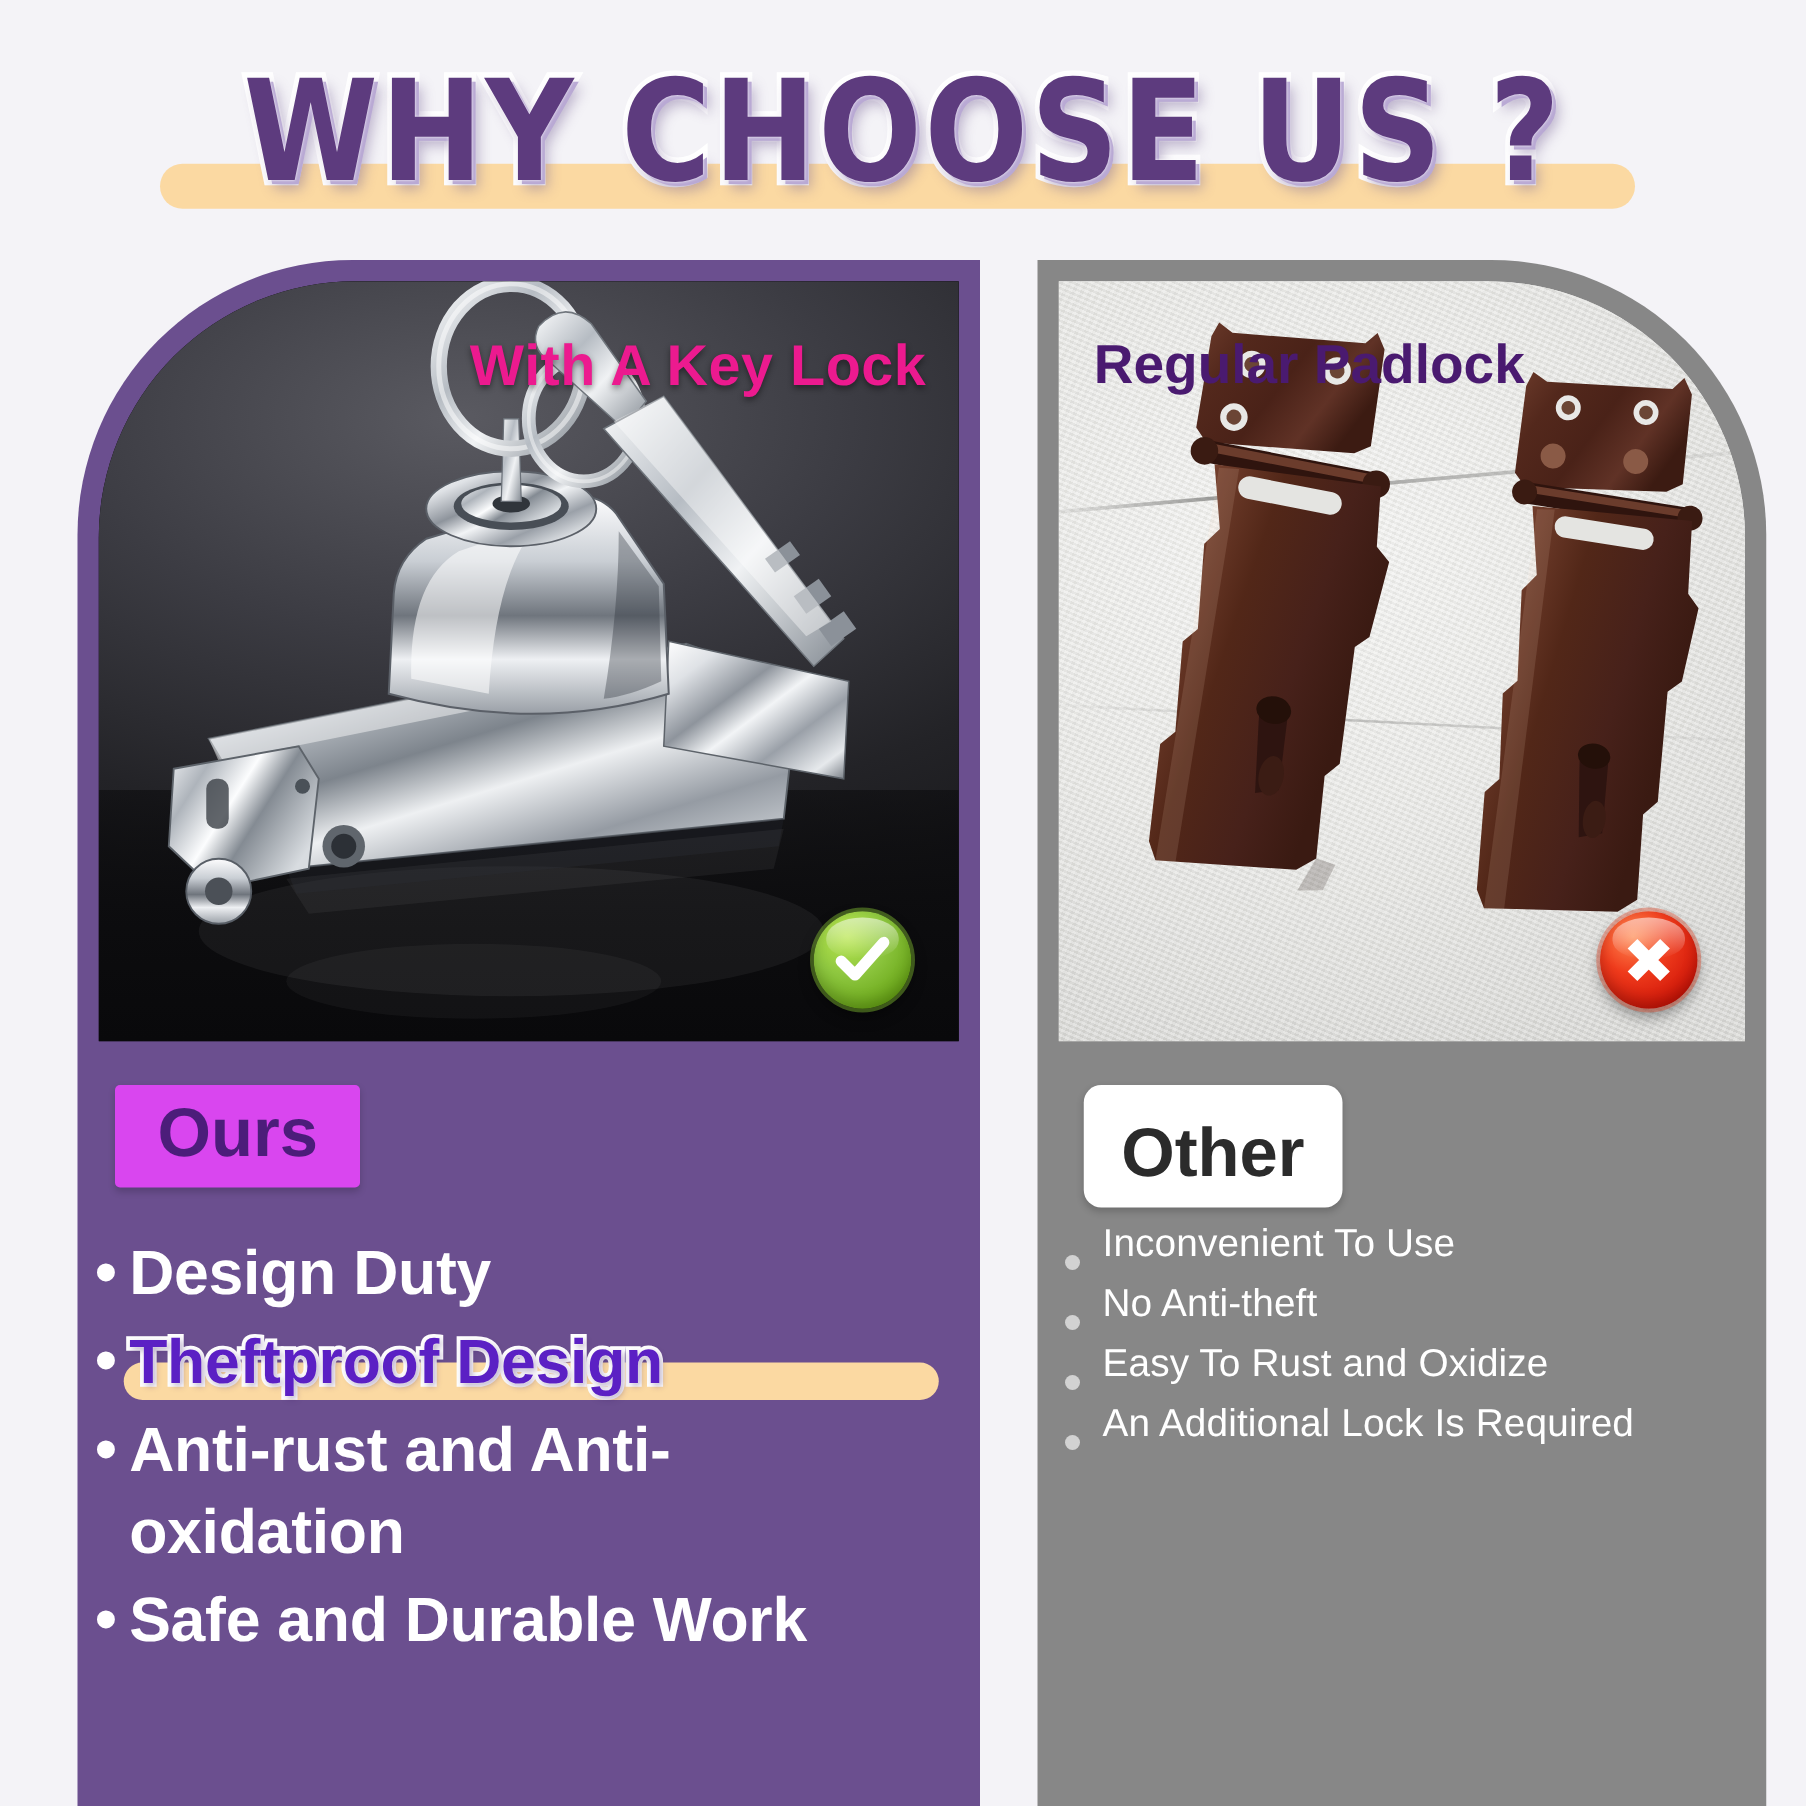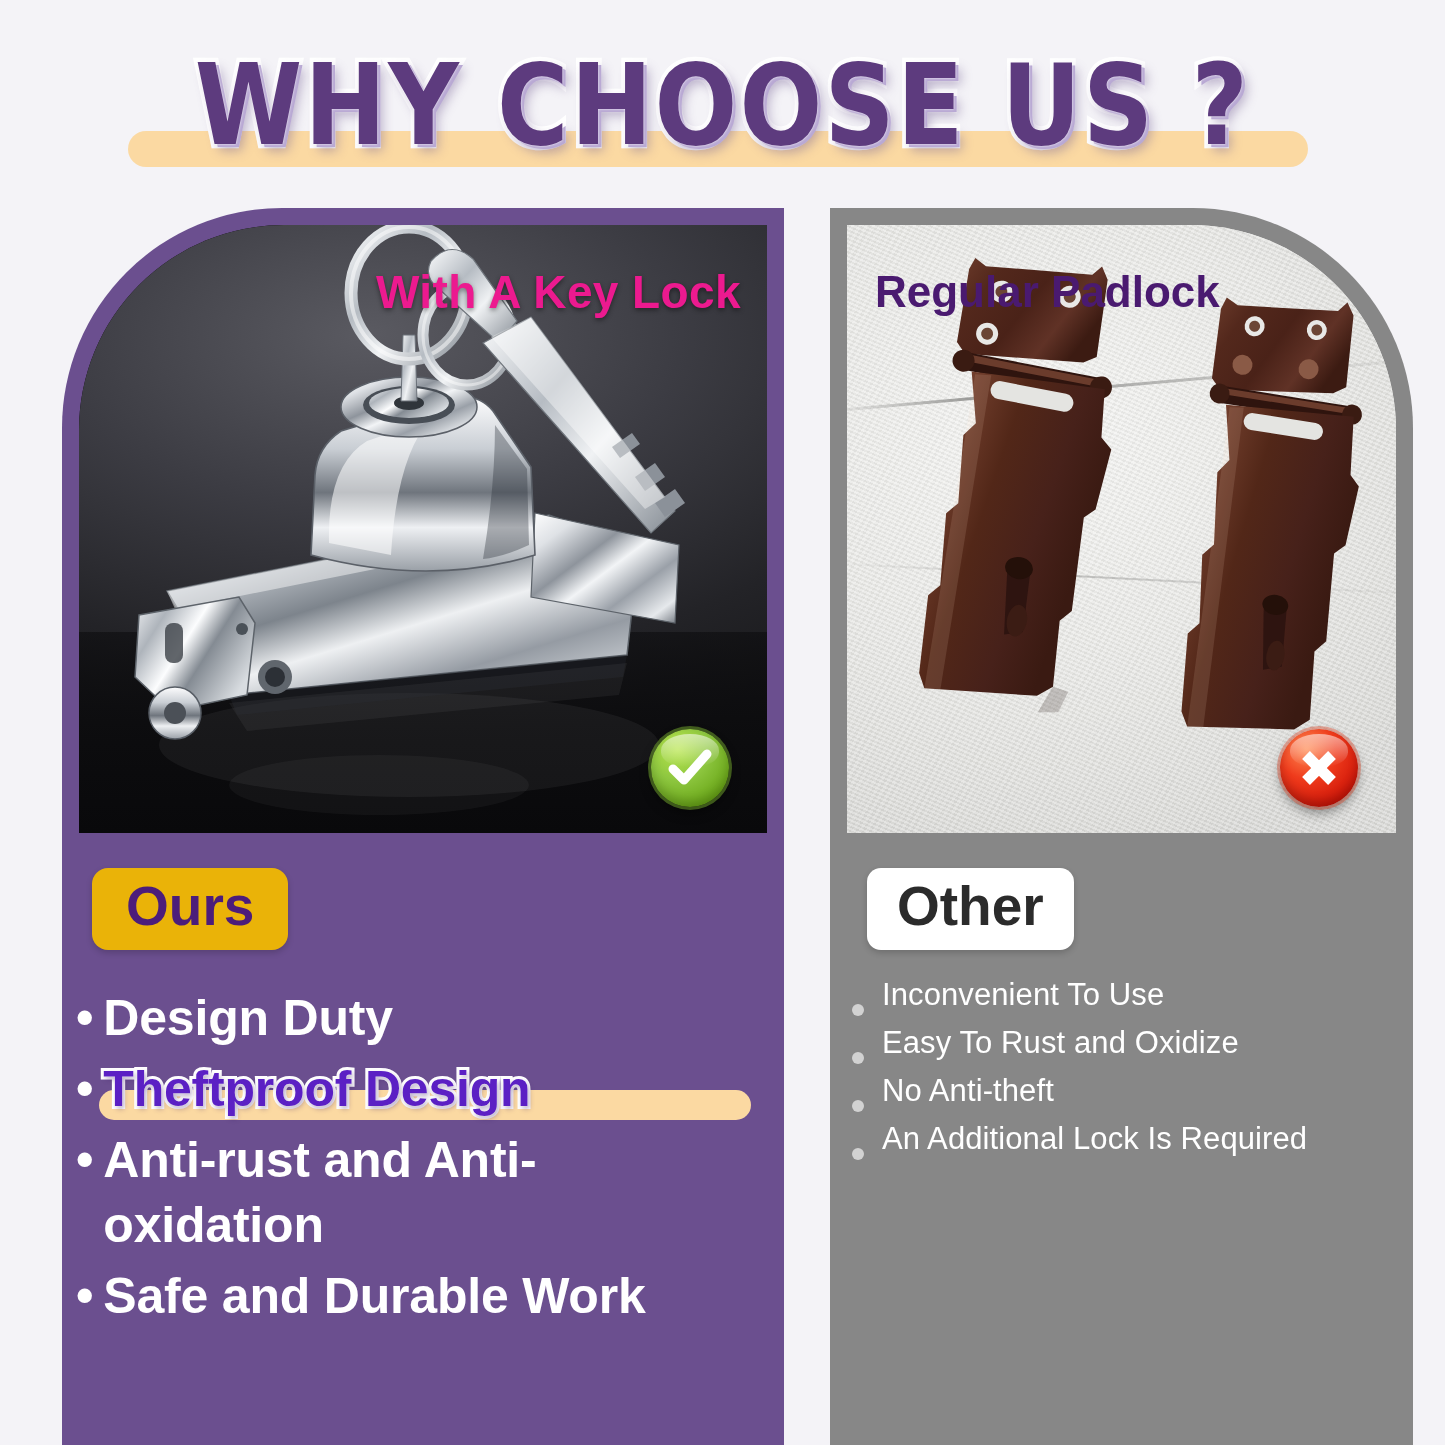--- a/index.html
+++ b/index.html
@@ -142,26 +142,26 @@
   .lock-art { position:absolute; left:0; top:0; width:100%; height:100%; }
 
   
   .heading-chip {
     position:absolute;
     display:flex; align-items:center; justify-content:flex-start;
     font-weight:bold; white-space:nowrap;
   }
   .chip-ours {
     left:30px; top:660px; padding:6px 34px 12px 34px;
-    background:#eab308; border-radius:16px;
+    background:#d946ef; border-radius:4px;
     color:#4c1d7a; font-size:55px;
     box-shadow:0 3px 6px rgba(0,0,0,.18);
   }
   .chip-other {
-    left:37px; top:660px; padding:6px 30px 12px 30px;
+    left:37px; top:660px; padding:22px 30px 12px 30px;
     background:#ffffff; border-radius:14px;
     color:#2b2b2b; font-size:55px;
     box-shadow:0 3px 6px rgba(0,0,0,.18);
   }
 
   
   .blist { position:absolute; list-style:none; }
   .blist-left  { left:14px; top:778px; width:700px; }
   .blist-right { left:22px; top:766px; width:560px; }
 
@@ -442,25 +442,25 @@
       <span>Other</span>
     </div>
 
     <ul class="blist blist-right">
       <li class="bitem">
         <span class="bullet"></span>
         <span class="btext">Inconvenient To Use</span>
       </li>
       <li class="bitem">
         <span class="bullet"></span>
+        <span class="btext">No Anti-theft</span>
+      </li>
+      <li class="bitem">
+        <span class="bullet"></span>
         <span class="btext" style="max-width:420px;">Easy To Rust and Oxidize</span>
-      </li>
-      <li class="bitem">
-        <span class="bullet"></span>
-        <span class="btext">No Anti-theft</span>
       </li>
       <li class="bitem">
         <span class="bullet"></span>
         <span class="btext" style="max-width:470px;">An Additional Lock Is Required</span>
       </li>
     </ul>
   </div>
 
 </div>
 

